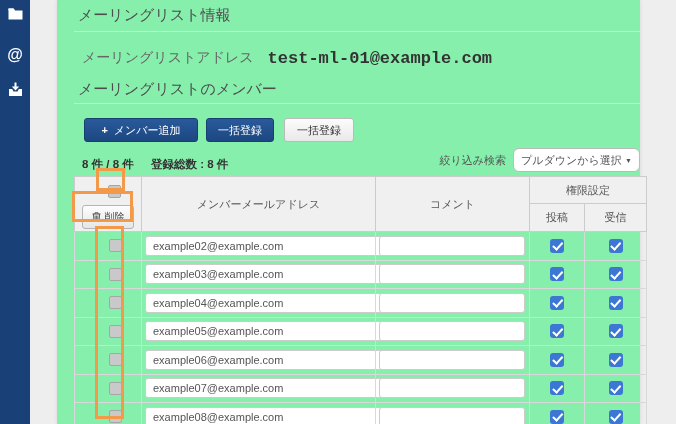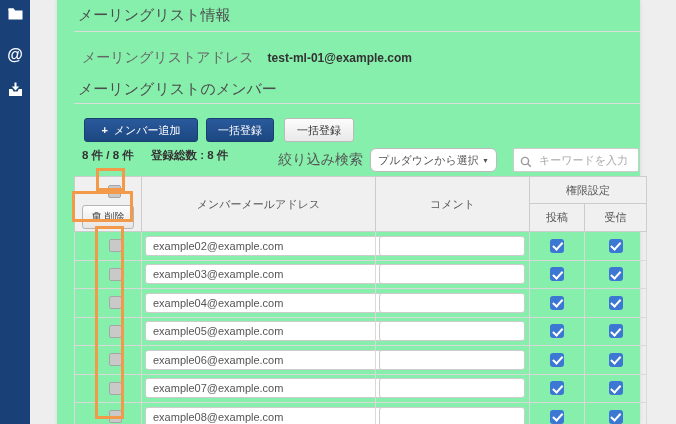--- a/index.html
+++ b/index.html
@@ -11,39 +11,39 @@
   .side-item { width:30px; height:30px; display:flex; align-items:center; justify-content:center; cursor:pointer; }
   .at-glyph { color:#fff; font-size:16px; font-weight:bold; }
 
   
   .card { position:absolute; left:57px; top:0; width:583px; height:424px; background:#86efac; box-shadow:0 0 4px rgba(0,0,0,.10); padding:0 0 0 17px; }
 
   .sec-title { font-size:15px; font-weight:normal; color:#4c4c4c; margin:6px 0 0 4px; height:19px; }
   .divider { border:none; border-top:1px solid #ddd; margin-top:6px; }
   .addr-row { display:flex; align-items:center; margin:18px 0 0 8px; height:16px; }
   .addr-label { font-size:14px; color:#666; }
-  .addr-value { font-size:12px; color:#333; font-weight:bold; margin-left:14px; }
+  .addr-value { font-size:17px; color:#333; font-weight:bold; margin-left:14px;font-family:Liberation Mono, monospace; }
   .sec-title.second { margin-top:14px; }
   .divider.second { margin-top:4px; }
 
   
   .btn-row { display:flex; margin:14px 0 0 10px; height:24px; }
   .btn { height:24px; font-size:11px; border-radius:3px; display:inline-flex; align-items:center; justify-content:center; cursor:pointer; }
   .btn-primary { background:linear-gradient(#2a5a9c,#1c4781); color:#fff; border:1px solid #17406f; }
   .btn-add { width:114px; }
   .btn-reg { width:68px; margin-left:8px;font-family:Liberation Serif, serif; }
   .btn-out { width:70px; margin-left:10px; background:linear-gradient(#fcfcfc,#e9e9e9); border:1px solid #bbb; color:#333; }
   .plus { font-weight:bold; margin-right:6px; }
 
   
-  .meta-row { display:flex; align-items:flex-start; margin:6px 0 0 8px; height:24px; }
+  .meta-row { display:flex; align-items:flex-end; margin:6px 0 0 8px; height:24px; }
   .counts { font-size:11.5px; color:#333; font-weight:bold; }
   .counts .total { margin-left:14px; }
   .filter { margin-left:auto; display:flex; align-items:center; }
-  .filter-label { font-size:14px; color:#555; margin-right:7px; }
+  .filter-label { font-size:11px; color:#555; margin-right:7px; }
   .fselect { width:127px; height:24px; border:1px solid #bbb; border-radius:6px; background:#fff; font-size:11px; color:#555; display:flex; align-items:center; padding:0 7px; cursor:pointer; }
   .fselect .chev { margin-left:auto; font-size:7px; color:#555; }
   .searchwrap { position:relative; margin-left:16px; margin-right:1px; }
   .searchwrap input { width:126px; height:24px; border:1px solid #ccc; border-radius:2px; font-size:11px; color:#555; padding:0 6px 0 25px; outline:none; font-family:inherit; }
   .searchwrap input::placeholder { color:#aaa; }
   .mag { position:absolute; left:7px; top:6px; }
 
   
   table { border-collapse:collapse; table-layout:fixed; width:572px; margin-top:4px; }
   th,td { border:1px solid #ccc; padding:0; }
@@ -120,29 +120,20 @@
   <div class="meta-row">
     <span class="counts">
       <span>8 件 / 8 件</span>
       <span class="total">登録総数 : 8 件</span>
     </span>
     <div class="filter">
       <span class="filter-label">絞り込み検索</span>
       <div class="fselect">
         <span>プルダウンから選択</span>
         <span class="chev">▼</span>
-      </div>
-      <div class="searchwrap">
-        <span class="mag">
-          <svg width="12" height="12" viewBox="0 0 12 12">
-              <circle cx="5" cy="5" r="3.6" fill="none" stroke="#999" stroke-width="1.4"></circle>
-              <path d="M7.8 7.8l3 3" stroke="#999" stroke-width="1.4"></path>
-            </svg>
-        </span>
-        <input type="text" placeholder="キーワードを入力" style="">
       </div>
     </div>
   </div>
 
   <table>
     <colgroup>
         <col style="width:67px">
         <col style="width:234px">
         <col style="width:154px">
         <col style="width:55px">

